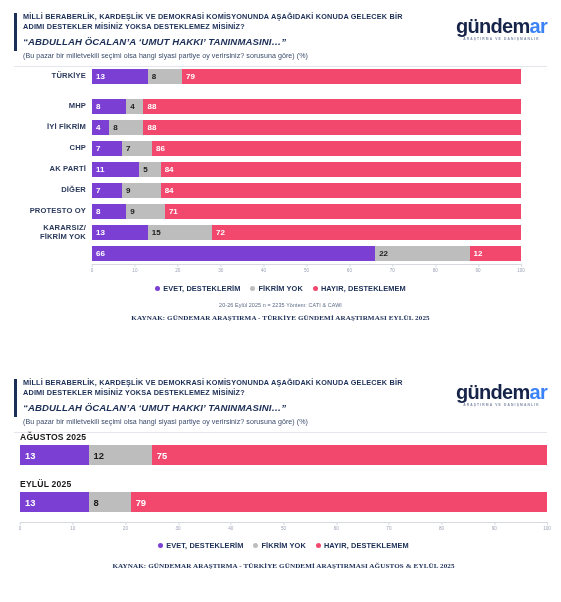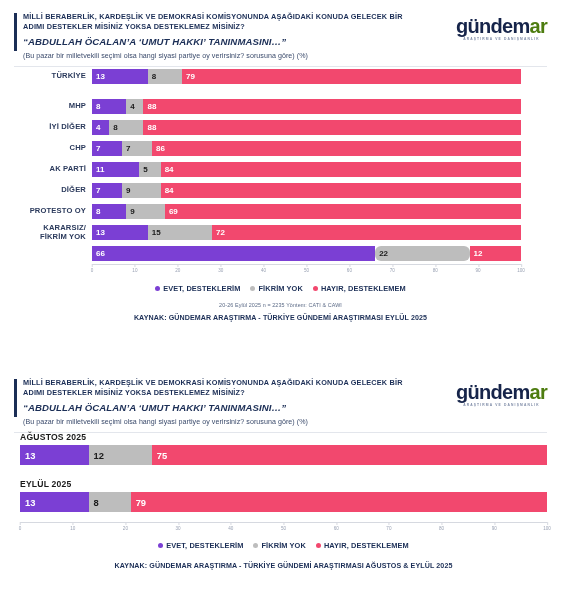--- a/index.html
+++ b/index.html
@@ -33,21 +33,21 @@
     letter-spacing: .1px; margin-top: 4px; max-width: 420px;
   }
   .q-note {
     font-size: 7.1px; color:#3a4a6b; margin-top: 5px; letter-spacing: .05px;
   }
 
   
   .logo { position: absolute; right: 14px; top: 16px; text-align: left; }
   .logo-word { font-size: 20px; font-weight: bold; letter-spacing: -.7px; line-height: 20px; }
   .logo-word .dark { color:#16244a; }
-  .logo-word .cyan { color:#4d7c0f; }
+  .logo-word .cyan { color:#3b82f6; }
   .logo-tag {
     font-size: 3.3px; color:#7d8aa6; letter-spacing: 1.15px;
     margin-top: 1px; font-weight: bold; text-align: center;
   }
 
   .rule { position: absolute; left: 14px; right: 14px; height: 1px; background:#e3e6ec; }
 
   
   .chart { position: relative; }
   .row { position: relative; height: 21px; }
@@ -89,21 +89,21 @@
   .lg { display:flex; align-items:center; gap:3px;
         font-size: 7.4px; font-weight:bold; color:#1b2e56; letter-spacing:.1px; }
   .dot { width:5px; height:5px; border-radius:50%; display:inline-block; }
 
   .method {
     text-align:center; font-size: 5.4px; color:#5b6party; color:#5b6a86;
     margin-top: 9px; letter-spacing:.1px;
   }
   .source {
     text-align:center; font-size: 7.1px; font-weight:bold; color:#1b2e56;
-    margin-top: 6px; letter-spacing:.1px;
+    margin-top: 6px; letter-spacing:.1px;font-family:Liberation Serif, serif;
   }
 
   
   .p2row { position: relative; margin-top: 4px; }
   .p2label {
     font-size: 8.6px; font-weight:bold; color:#1a1a1a;
     letter-spacing:.2px; margin-bottom: 3px; margin-left: 0px;
   }
   .p2track { position: relative; height: 20px; display:flex; }
   .p2track .seg { font-size: 9.4px; padding-left: 5px; }
@@ -147,21 +147,21 @@
       <div id="c1-rows">
           <div class="row">
             <div class="row-label">MHP</div>
             <div class="track">
               <div class="seg evet" style="width: 8%;">8</div>
               <div class="seg fikir" style="width: 4%;">4</div>
               <div class="seg hayir" style="width: 88%;">88</div>
             </div>
           </div>
           <div class="row">
-            <div class="row-label">İYİ DİĞER</div>
+            <div class="row-label">İYİ FİKRİM</div>
             <div class="track">
               <div class="seg evet" style="width: 4%;">4</div>
               <div class="seg fikir" style="width: 8%;">8</div>
               <div class="seg hayir" style="width: 88%;">88</div>
             </div>
           </div>
           <div class="row">
             <div class="row-label">CHP</div>
             <div class="track">
               <div class="seg evet" style="width: 7%;">7</div>
@@ -183,35 +183,35 @@
               <div class="seg evet" style="width: 7%;">7</div>
               <div class="seg fikir" style="width: 9%;">9</div>
               <div class="seg hayir" style="width: 84%;">84</div>
             </div>
           </div>
           <div class="row">
             <div class="row-label">PROTESTO OY</div>
             <div class="track">
               <div class="seg evet" style="width: 8%;">8</div>
               <div class="seg fikir" style="width: 9%;">9</div>
-              <div class="seg hayir" style="width: 83%;">69</div>
+              <div class="seg hayir" style="width: 83%;">71</div>
             </div>
           </div>
           <div class="row">
             <div class="row-label">KARARSIZ/<br>FİKRİM YOK</div>
             <div class="track">
               <div class="seg evet" style="width: 13%;">13</div>
               <div class="seg fikir" style="width: 15%; text-align: right;">15</div>
               <div class="seg hayir" style="width: 72%;">72</div>
             </div>
           </div>
           <div class="row">
             <div class="track">
               <div class="seg evet" style="width: 66%;">66</div>
-              <div class="seg fikir" style="width: 22%; border-radius: 6px;">22</div>
+              <div class="seg fikir" style="width: 22%;">22</div>
               <div class="seg hayir" style="width: 12%;">12</div>
             </div>
           </div>
         </div>
       <div class="axis" id="c1-axis">
         <div class="axis-line"></div>
       <div class="tick" style="left: 0%;"><i></i>0</div>
           <div class="tick" style="left: 10%;"><i></i>10</div>
           <div class="tick" style="left: 20%;"><i></i>20</div>
           <div class="tick" style="left: 30%;"><i></i>30</div>

